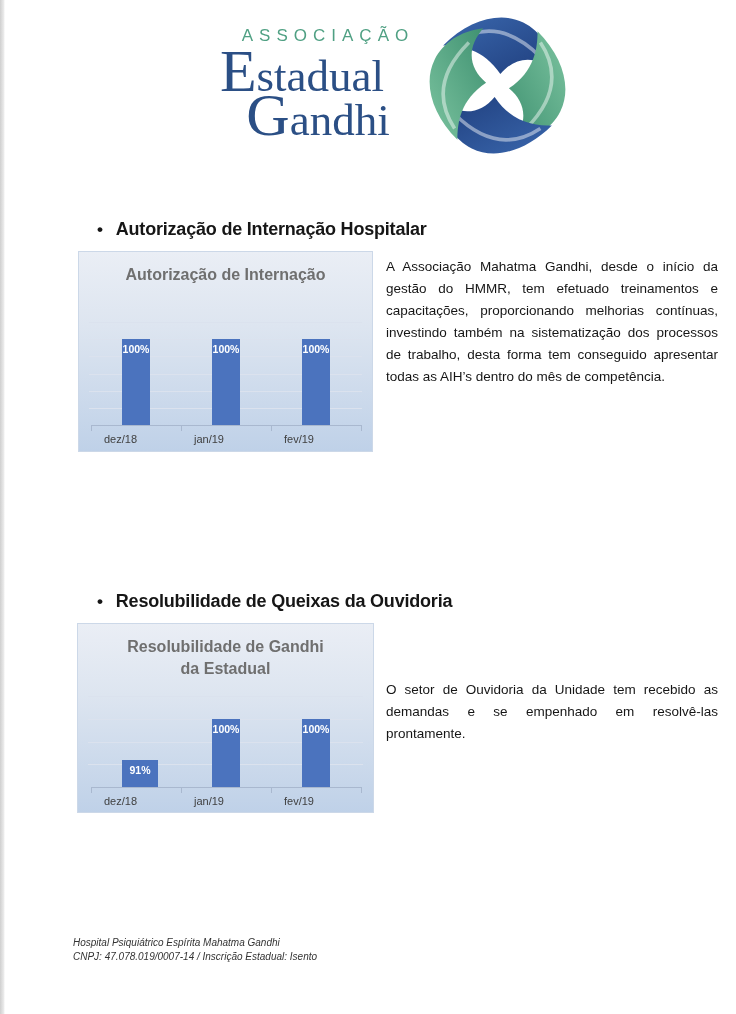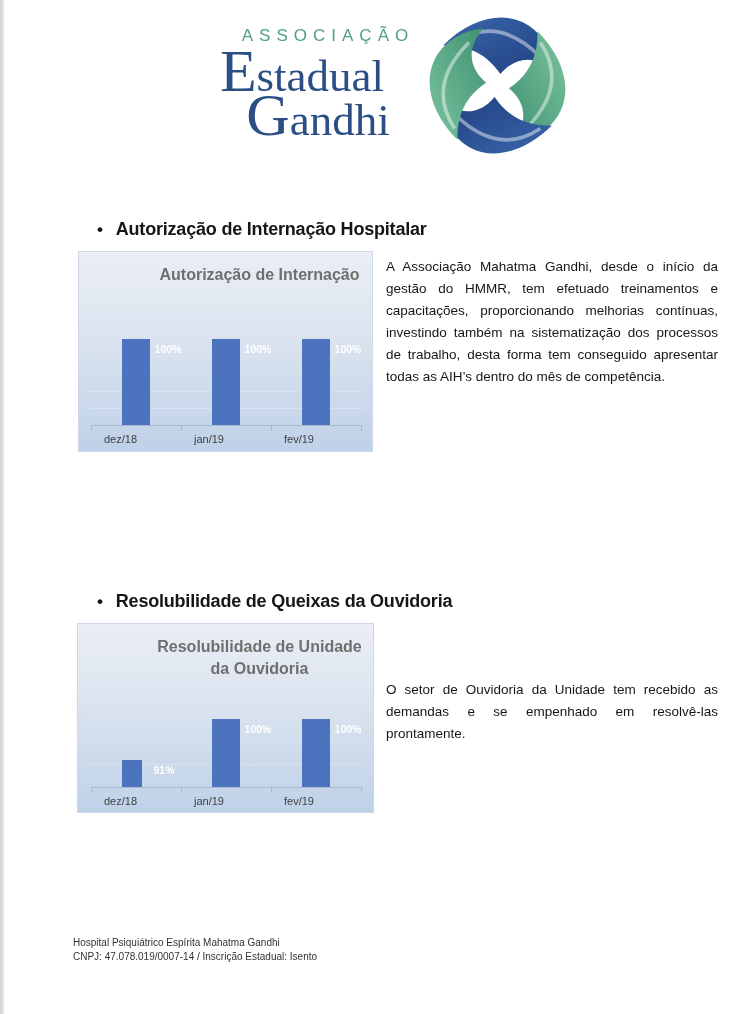--- a/index.html
+++ b/index.html
@@ -34,46 +34,46 @@
   
   .chart-panel{
     position:absolute;
     background:linear-gradient(180deg,#eaeef5 0%,#dde5f0 38%,#bfd1e8 100%);
     border:1px solid #ccd8e8;box-sizing:border-box;
   }
   .cp1{left:78px;top:251px;width:295px;height:201px;}
   .cp2{left:77px;top:623px;width:297px;height:190px;}
   .chart-title{
     position:absolute;left:0;top:12px;width:100%;text-align:center;
-    font-size:16px;font-weight:bold;color:#6f6f6f;line-height:22px;padding-left:34px;
+    font-size:16px;font-weight:bold;color:#6f6f6f;line-height:22px;
   }
   .plot{position:absolute;left:0;top:0;width:100%;height:100%;}
   .gridline{position:absolute;left:10px;right:10px;height:1px;background:#dbe2ee;}
   .axisline{position:absolute;height:1px;background:#a9b8cf;}
   .tick{position:absolute;width:1px;height:6px;background:#a9b8cf;}
   .bar{position:absolute;}
   .bar-label{
     position:absolute;top:4px;left:50%;transform:translateX(-50%);
-    font-size:10.5px;font-weight:bold;white-space:nowrap;margin-left:32px;
+    font-size:10.5px;font-weight:bold;white-space:nowrap;
   }
   .x-label{
     position:absolute;width:64px;
     font-size:11px;color:#404040;
   }
   
   .sec-paragraph{
     position:absolute;left:386px;width:332px;
     font-size:13.5px;font-weight:normal;color:#161616;line-height:22px;
     text-align:justify;
   }
   .p1{top:256px;} .p2{top:679px;}
   
   .footer{
     position:absolute;left:73px;top:936px;
-    font-size:10px;color:#333333;line-height:14px;
+    font-size:10px;color:#333333;line-height:14px;font-style:italic;
   }
   .footer-link{color:#84464e;text-decoration:underline;cursor:pointer;}
 </style>
 </head>
 <body>
 
 <div class="page">
   <div class="scan-edge"></div>
 
   <div class="logo-association">ASSOCIAÇÃO</div>
@@ -149,36 +149,36 @@
     <div class="plot">
         <div class="gridline" style="top: 140.25px;"></div>
         <div class="gridline" style="top: 117.5px;"></div>
         <div class="gridline" style="top: 94.75px;"></div>
         <div class="gridline" style="top: 72px;"></div>
         <div class="axisline" style="top: 163px; left: 13px; width: 270px;"></div>
         <div class="tick" style="left: 13px; top: 163px;"></div>
         <div class="tick" style="left: 103px; top: 163px;"></div>
         <div class="tick" style="left: 193px; top: 163px;"></div>
         <div class="tick" style="left: 283px; top: 163px;"></div>
-        <div class="bar" style="left: 44px; top: 135.7px; width: 20px; height: 27.3px; background: rgb(75, 115, 190);">
+        <div class="bar" style="left: 44px; top: 135.7px; width: 36px; height: 27.3px; background: rgb(75, 115, 190);">
           <div class="bar-label" style="color: rgb(255, 255, 255);">91%</div>
         </div>
         <div class="x-label" style="left: 26px; top: 171px;">dez/18</div>
         <div class="bar" style="left: 134px; top: 94.75px; width: 28px; height: 68.25px; background: rgb(75, 115, 190);">
           <div class="bar-label" style="color: rgb(255, 255, 255);">100%</div>
         </div>
         <div class="x-label" style="left: 116px; top: 171px;">jan/19</div>
         <div class="bar" style="left: 224px; top: 94.75px; width: 28px; height: 68.25px; background: rgb(75, 115, 190);">
           <div class="bar-label" style="color: rgb(255, 255, 255);">100%</div>
         </div>
         <div class="x-label" style="left: 206px; top: 171px;">fev/19</div>
       </div>
     <div class="chart-title">
-      <div>Resolubilidade de Unidade</div>
-      <div>da Ouvidoria</div>
+      <div>Resolubilidade de Gandhi</div>
+      <div>da Estadual</div>
     </div>
   </div>
 
   <div class="sec-paragraph p2">O setor de Ouvidoria da Unidade tem recebido as demandas e se empenhado em resolvê-las prontamente.</div>
 
   <div class="footer">
     <div>Hospital Psiquiátrico Espírita Mahatma Gandhi</div>
     <div>CNPJ: 47.078.019/0007-14 / Inscrição Estadual: Isento</div>
   </div>
 </div>

